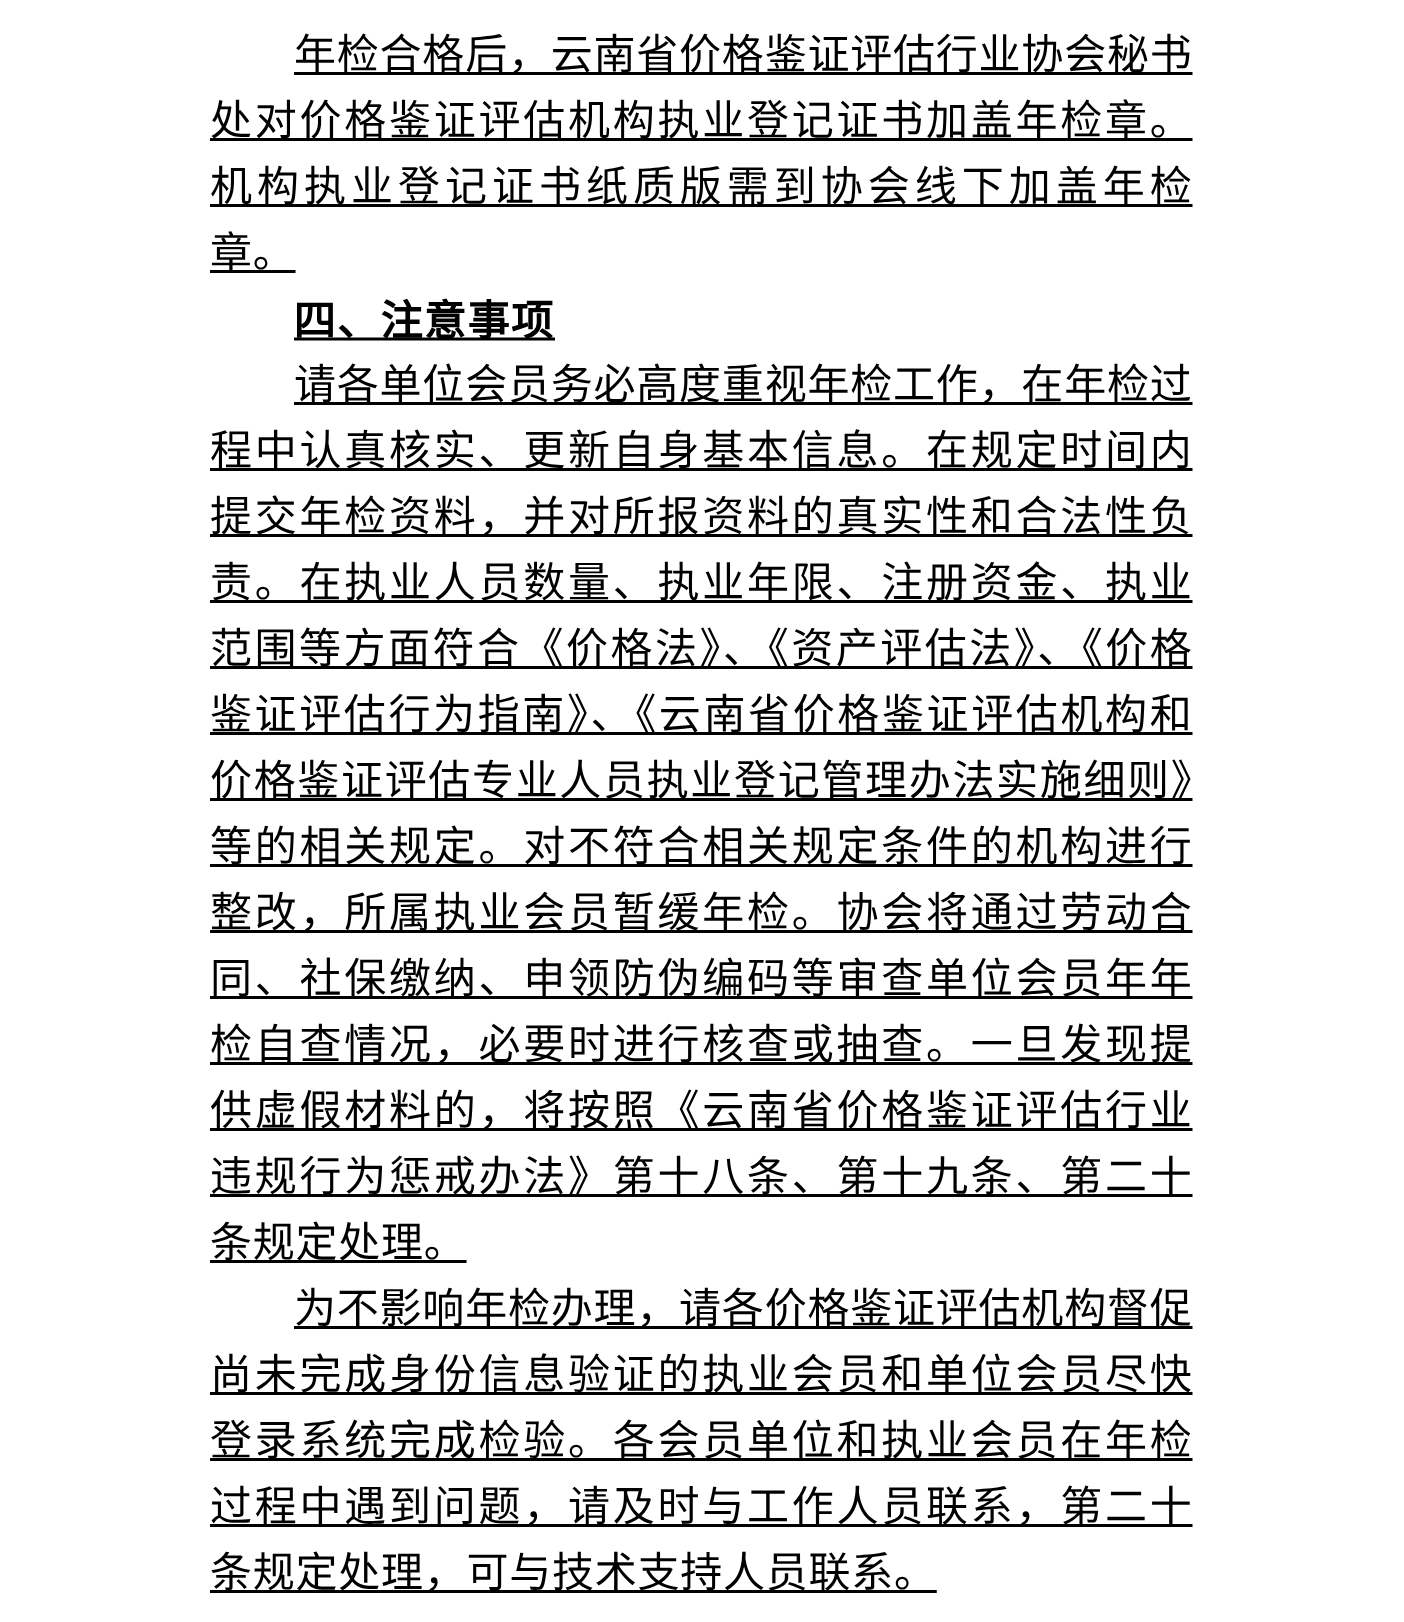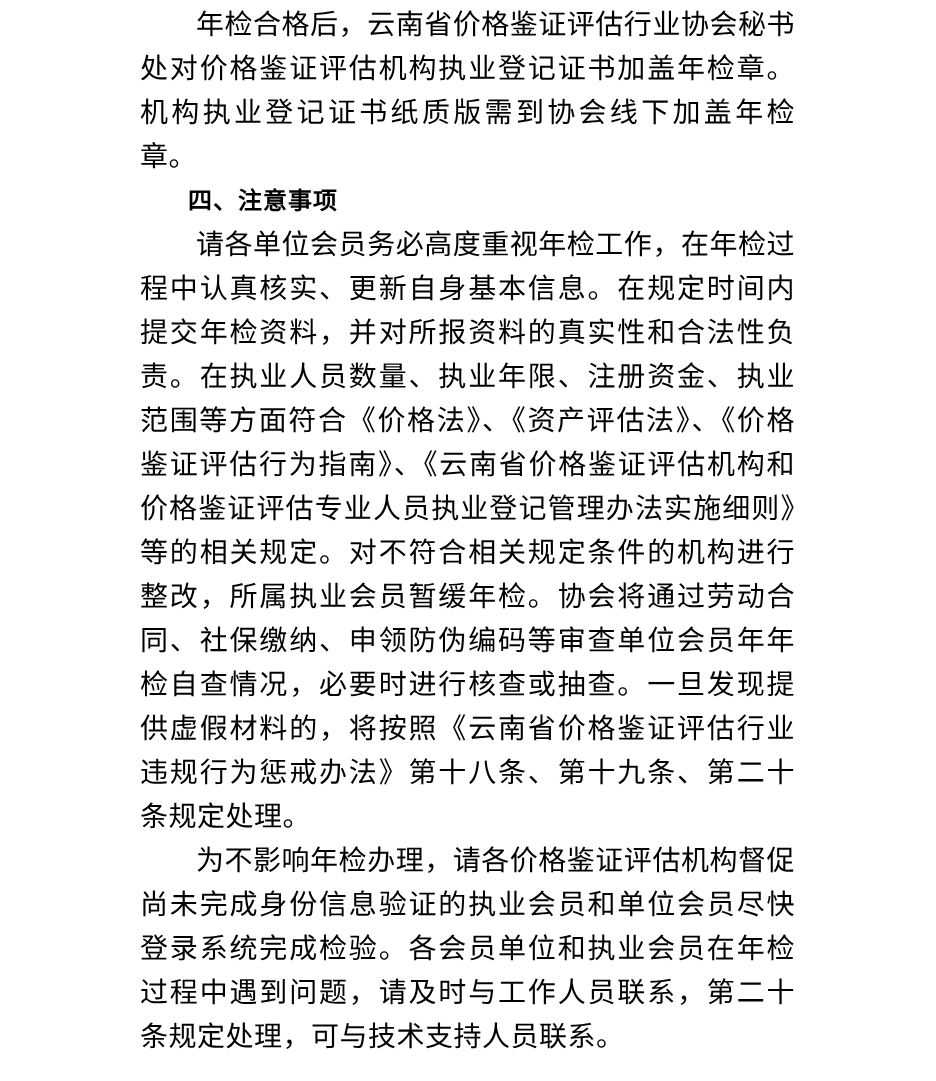--- a/index.html
+++ b/index.html
@@ -9,35 +9,36 @@
     background: #ffffff;
   }
 
   .page {
     position: relative;
     width: 936px;
     height: 1081px;
     background: #ffffff;
     color: #000000;
     font-family: "Liberation Serif", "DejaVu Serif", serif;
-    padding: 3px 141px 0 140px;
+    padding: 16px 141px 0 140px;
     overflow: hidden;
+    text-decoration: underline;
   }
 
   .para {
     font-size: 28px;
     line-height: 44px;
     text-align: justify;
     text-justify: inter-character;
     text-indent: 2em;
     letter-spacing: 0.5px;
   }
 
   .section-heading {
-    font-size: 24px;
+    font-size: 28px;
     line-height: 44px;
     font-weight: bold;
     text-indent: 2em;
     letter-spacing: 1px;
     font-family: "Liberation Sans", "DejaVu Sans", sans-serif;
   }
 </style>
 </head>
 <body>
 

